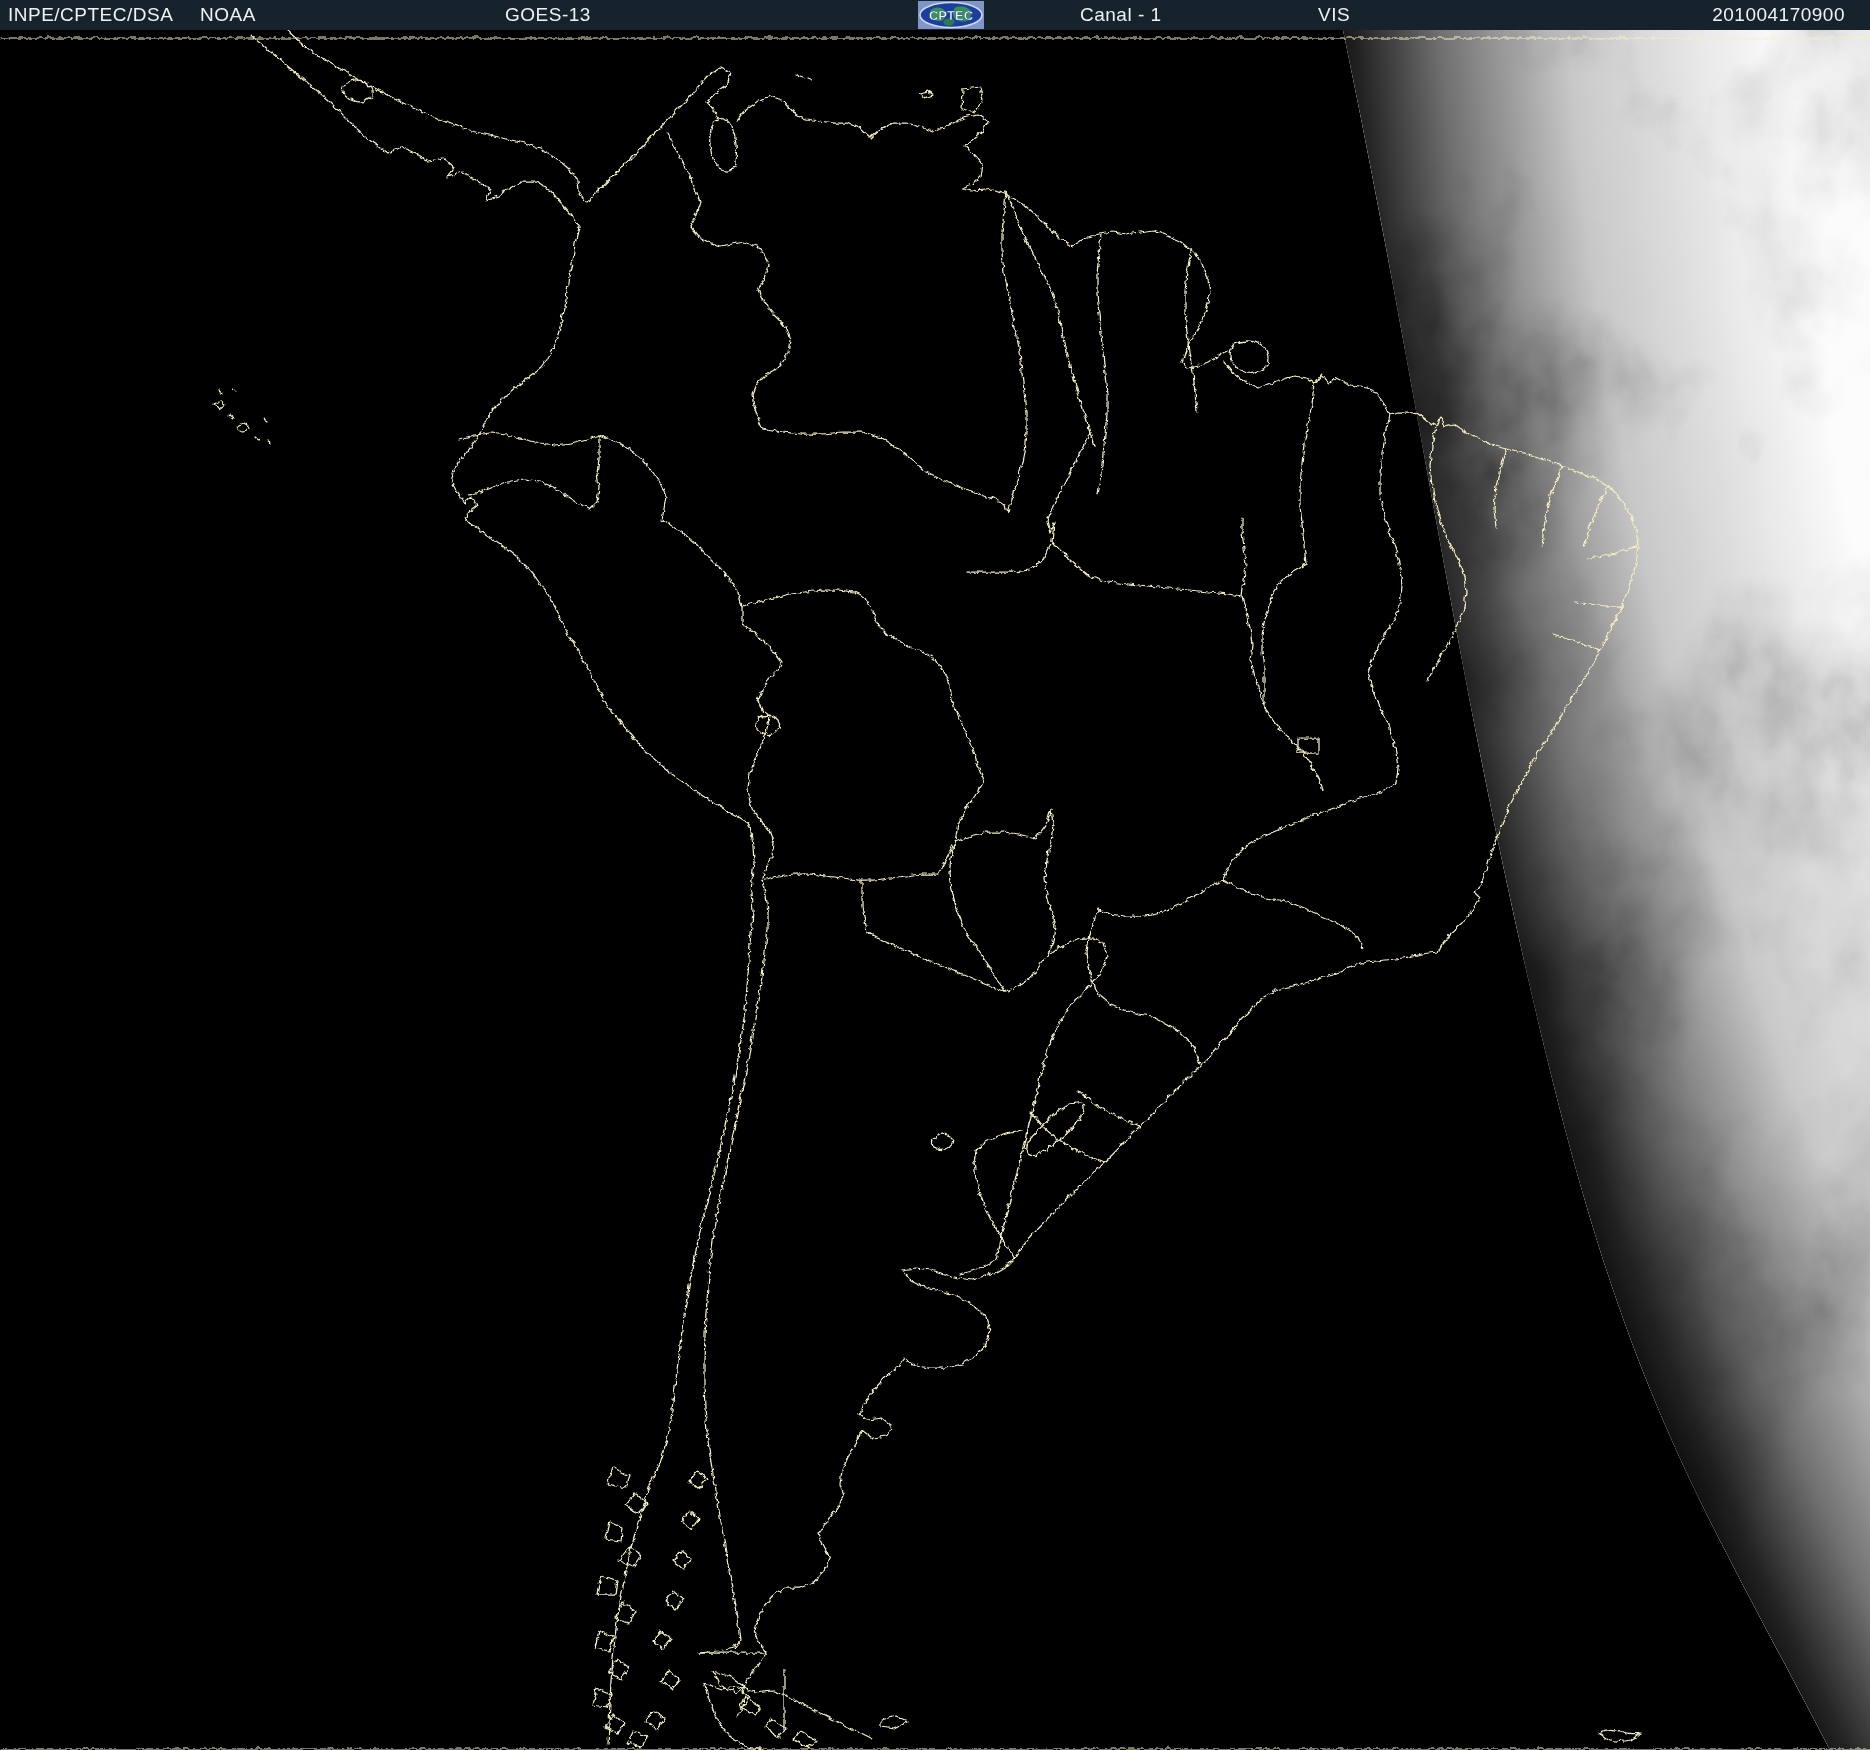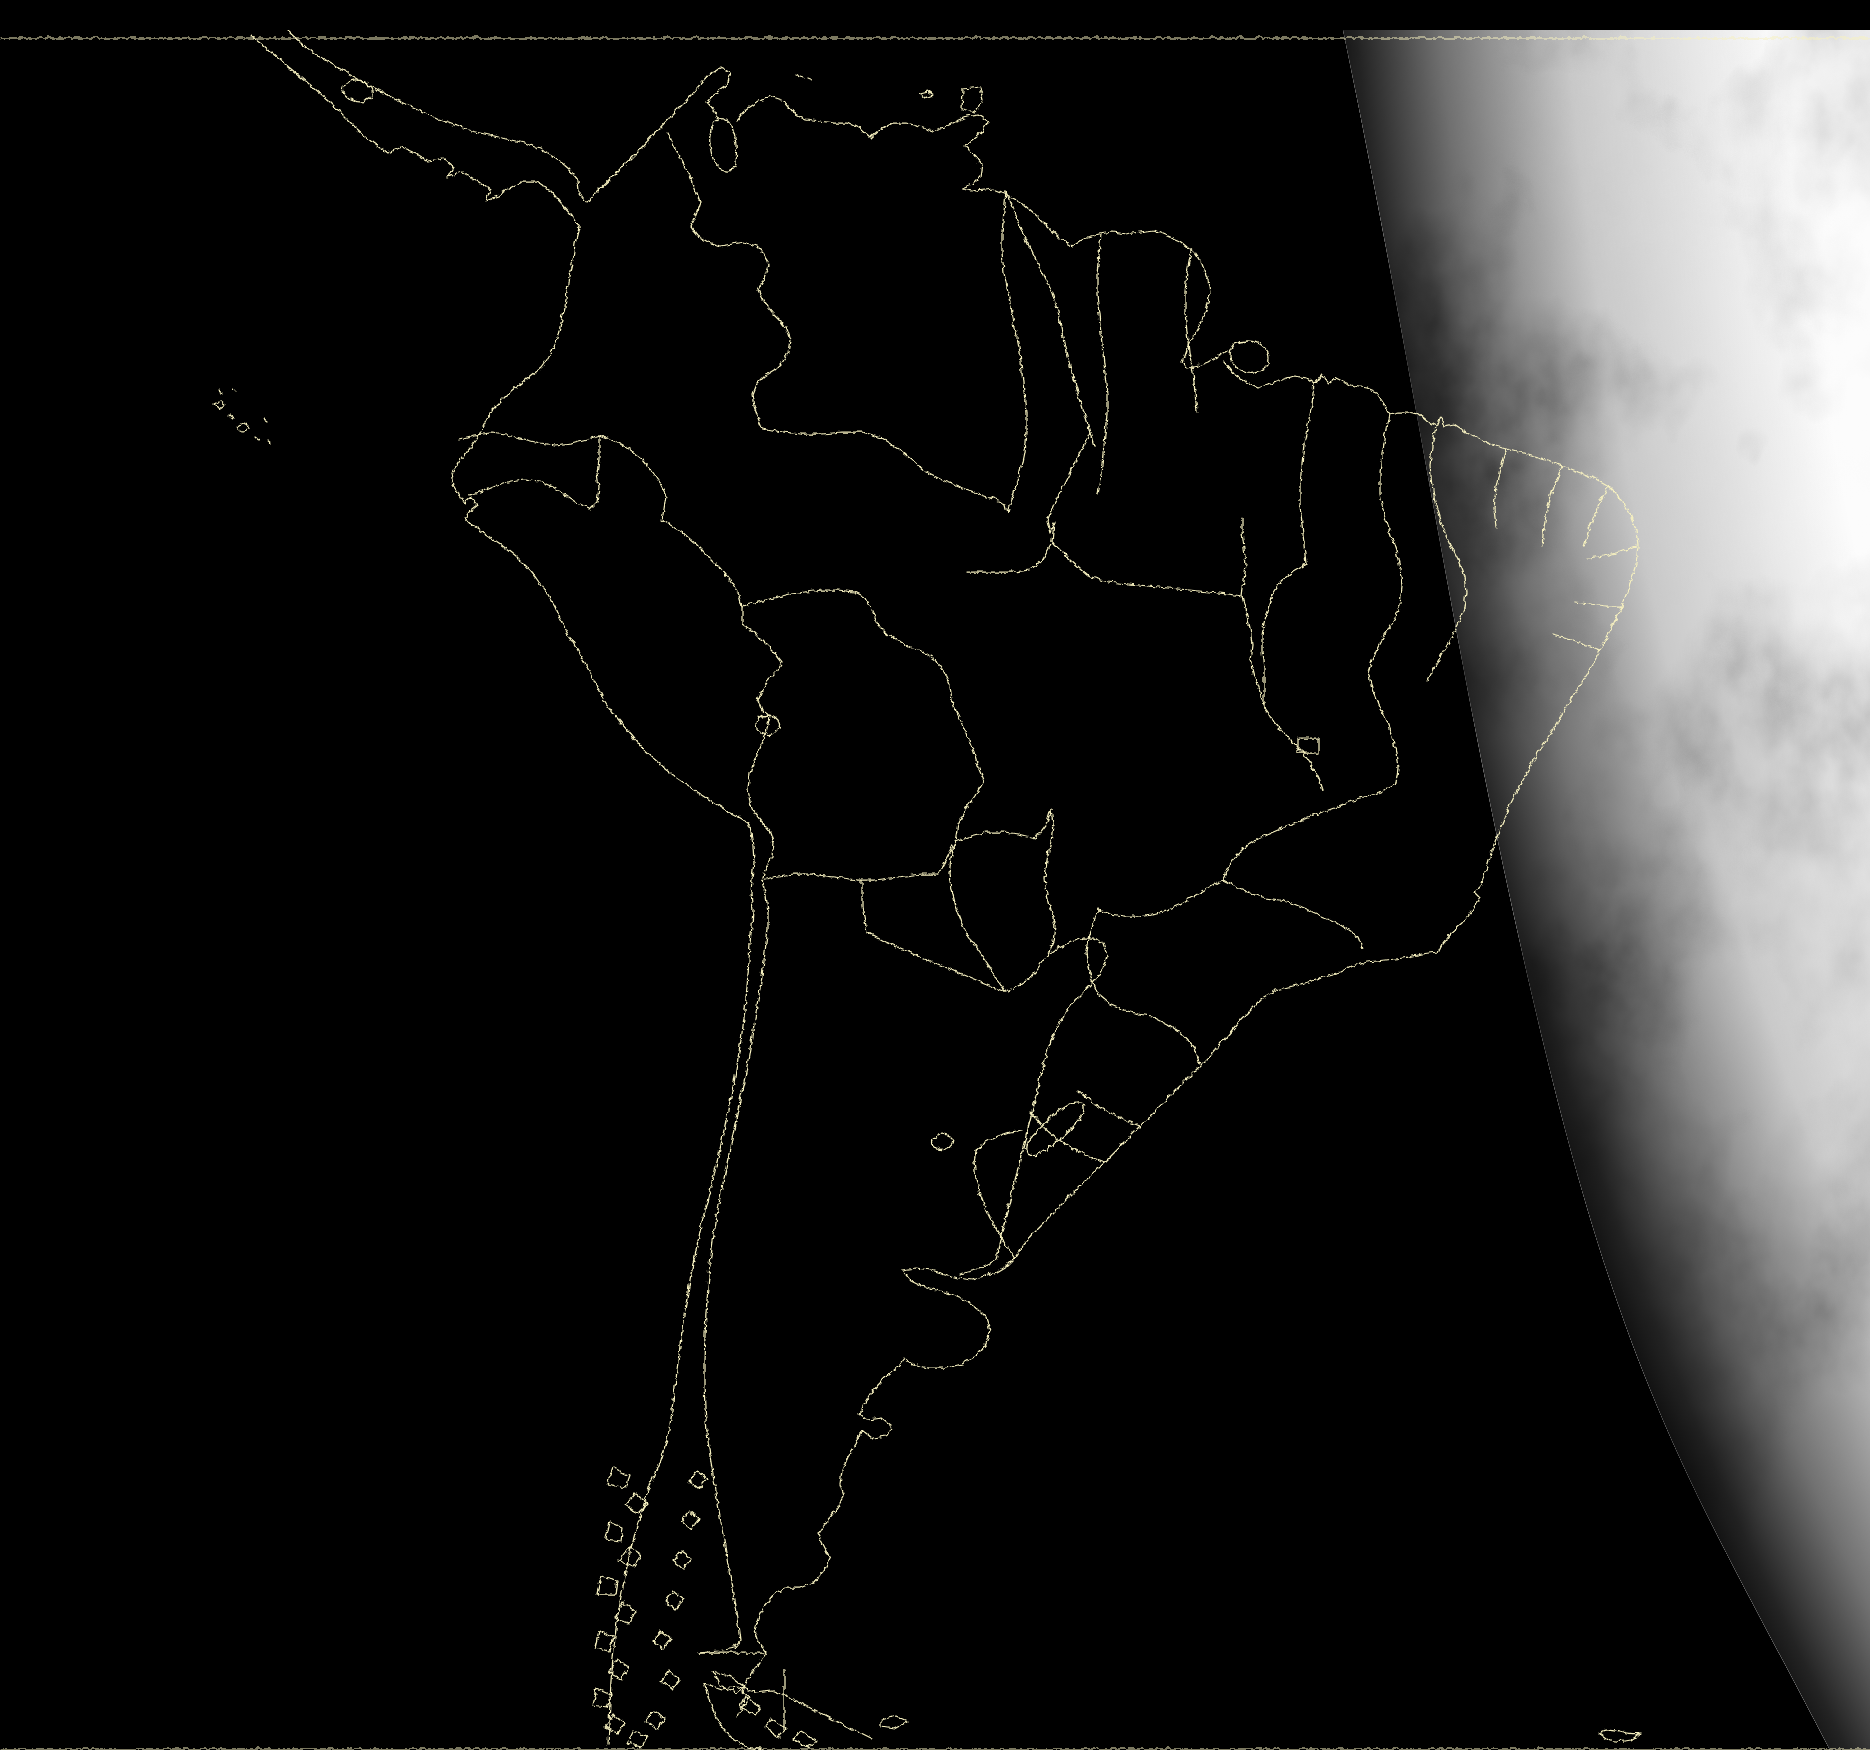--- a/index.html
+++ b/index.html
@@ -14,20 +14,37 @@
   #lbl-time{right:25px;}
   #logo{position:absolute;left:918px;top:1px;width:66px;height:28px;}
   #image-area{position:absolute;left:0;top:30px;width:1870px;height:1720px;background:#000;}
   svg{display:block;}
 </style>
 </head>
 <body>
 
 <div id="frame">
 
+  <div id="topbar">
+    <span class="lbl" id="lbl-agency">INPE/CPTEC/DSA</span>
+    <span class="lbl" id="lbl-noaa">NOAA</span>
+    <span class="lbl" id="lbl-sat">GOES-13</span>
+    <span class="lbl" id="lbl-channel">Canal - 1</span>
+    <span class="lbl" id="lbl-band">VIS</span>
+    <span class="lbl" id="lbl-time">201004170900</span>
+
+    <svg id="logo" viewBox="0 0 66 28">
+      <rect x="0" y="0" width="66" height="28" fill="#8095c8"></rect>
+      <ellipse cx="33" cy="14" rx="31" ry="12.5" fill="#1b3f9e" stroke="#cdd6ee" stroke-width="1.6"></ellipse>
+      <path d="M14,8 q6,-3 11,0 q4,3 2,8 q-2,5 -7,4 q-6,-1 -8,-6 q-1,-4 2,-6 Z" fill="#3da144" opacity="0.9"></path>
+      <path d="M38,6 q8,-2 13,2 q4,4 1,9 q-4,5 -11,3 q-6,-2 -6,-7 q0,-5 3,-7 Z" fill="#3da144" opacity="0.85"></path>
+      <path d="M28,18 q5,-2 8,1 q2,3 -2,5 q-5,2 -8,-1 q-2,-3 2,-5 Z" fill="#2e8b3a" opacity="0.8"></path>
+      <text x="33" y="19" text-anchor="middle" font-family="Liberation Sans, sans-serif" font-size="13" font-weight="bold" fill="#ffffff" stroke="#1b3f9e" stroke-width="0.4">CPTEC</text>
+    </svg>
+  </div>
 
   <div id="image-area">
     <svg width="1870" height="1720" viewBox="0 0 1870 1720">
       <defs>
         <clipPath id="dayclip">
           <path d="M1343,0 C1420,370 1460,670 1545,1020 C1630,1370 1700,1470 1830,1720 L1870,1720 L1870,0 Z"></path>
         </clipPath>
         <radialGradient id="termShade" gradientUnits="userSpaceOnUse" cx="5944" cy="-380" r="4650">
           <stop offset="0" stop-color="#000" stop-opacity="0"></stop>
           <stop offset="0.90" stop-color="#000" stop-opacity="0"></stop>

